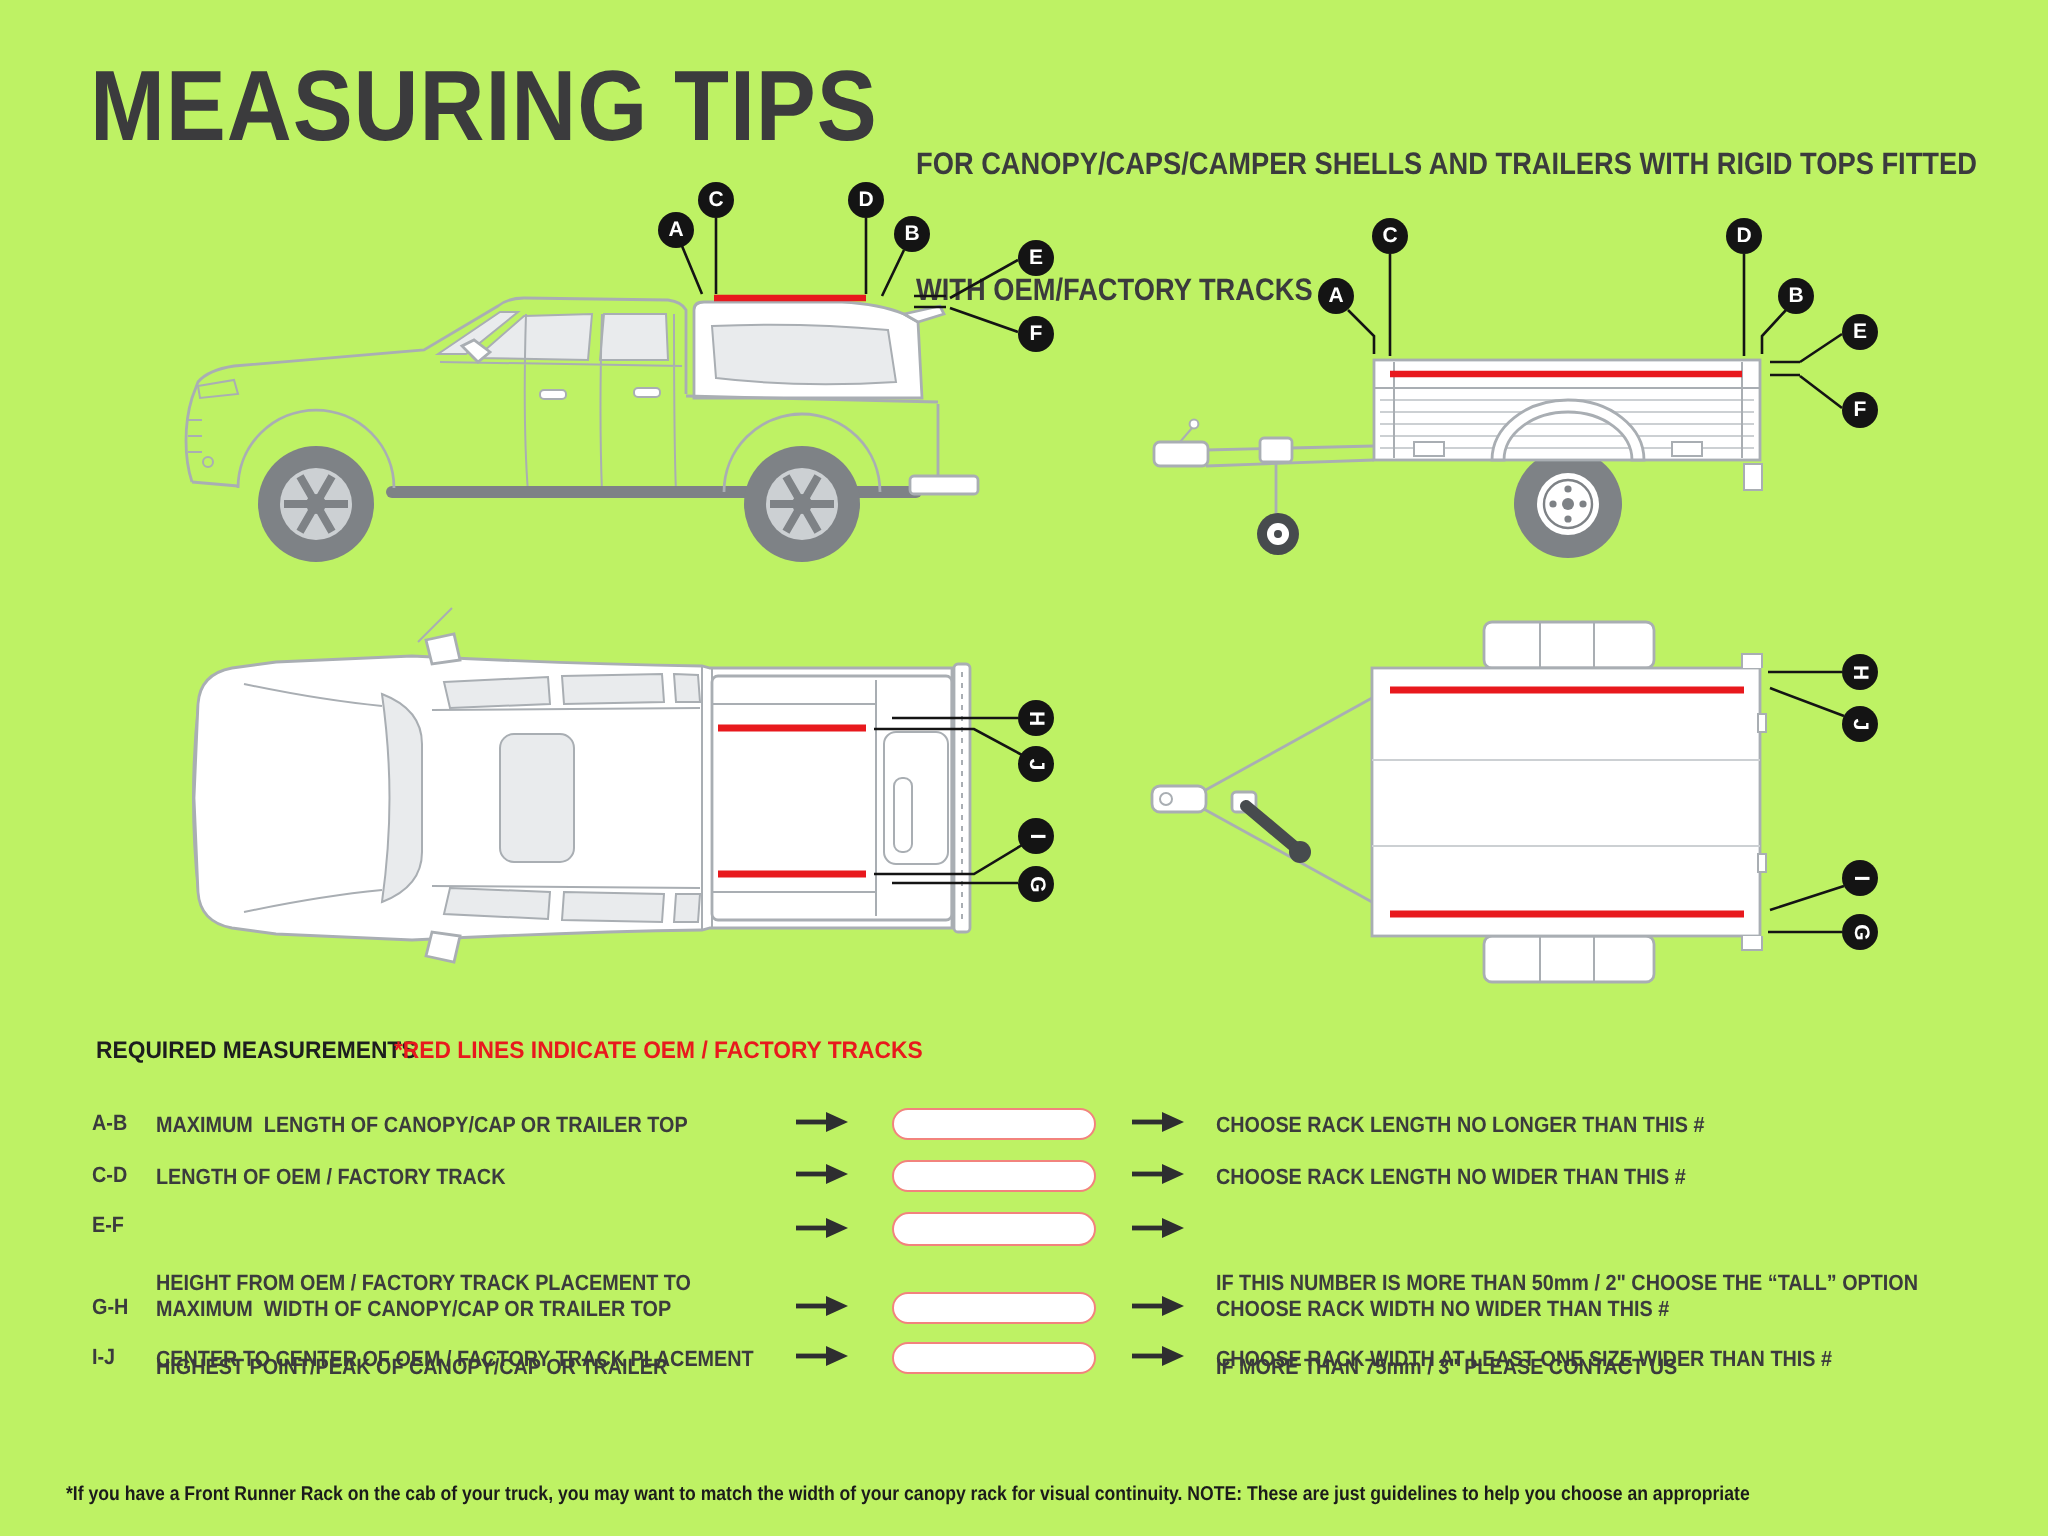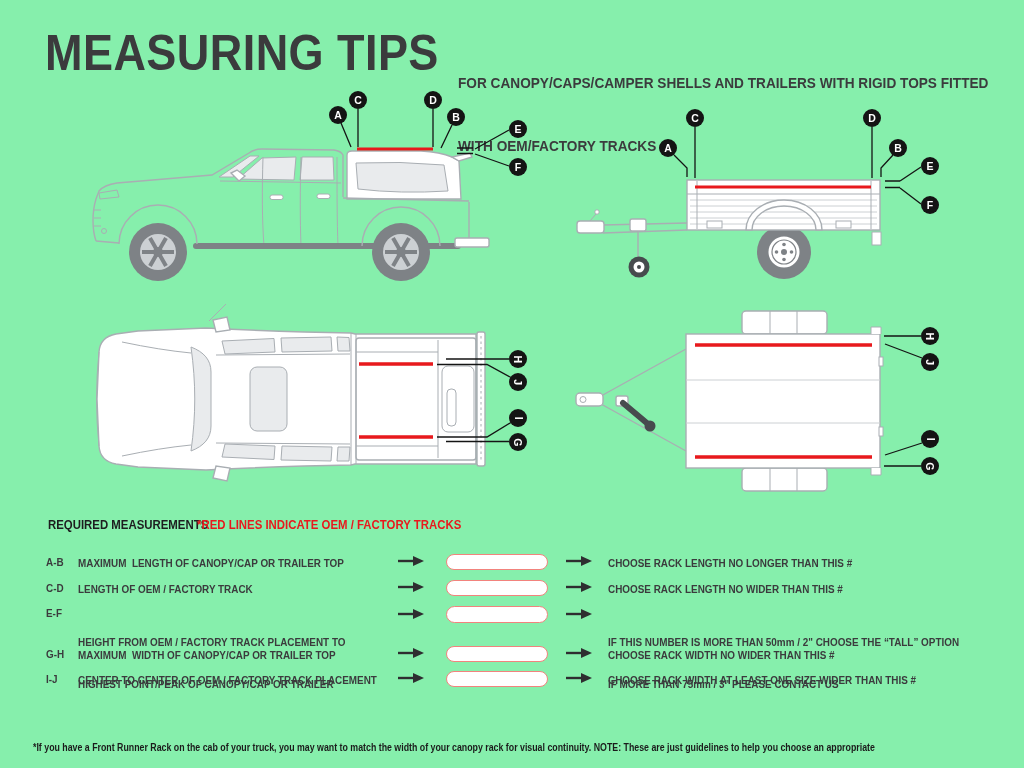--- a/index.html
+++ b/index.html
@@ -1,16 +1,16 @@
 <!DOCTYPE html>
 <html style="--track-red: #e8191d; --pill-border: #f2837d; --marker-bg: #141414; --text-dark: #3b3b3d; --line-gray: #a9aeb3; --glass-gray: #e9ebed; --tire-gray: #7e8286;"><head>
 <meta charset="utf-8">
 <style>
   html,body{margin:0;padding:0;background:#fff;}
-  #page{position:relative;width:1024px;height:768px;background:#86efac;overflow:hidden;
+  #page{position:relative;width:1024px;height:768px;background:#bef264;overflow:hidden;
         font-family:"Liberation Sans",sans-serif;color:var(--text-dark,#3b3b3d);}
   .abs{position:absolute;}
   .cnd{font-weight:700;white-space:pre;transform-origin:0 0;} .sx88{transform:scaleX(.88);} .sx9{transform:scaleX(.9);} .sx95{transform:scaleX(.95);}
   #title{left:45px;top:24px;font-size:50px;letter-spacing:.5px;color:var(--text-dark);}
   #subtitle{left:458px;top:30px;font-size:15.5px;line-height:21px;color:var(--text-dark);}
   #sec-heading{left:48px;top:518px;font-size:12px;color:#1d1d1f;}
   #sec-rednote{left:197px;top:518px;font-size:12px;color:var(--track-red);}
   .mrow{position:absolute;left:0;width:1024px;height:0;}
   .mid{position:absolute;left:46px;top:0;font-size:11px;}
   .mlabel{position:absolute;left:78px;top:0;font-size:11px;line-height:14px;}

